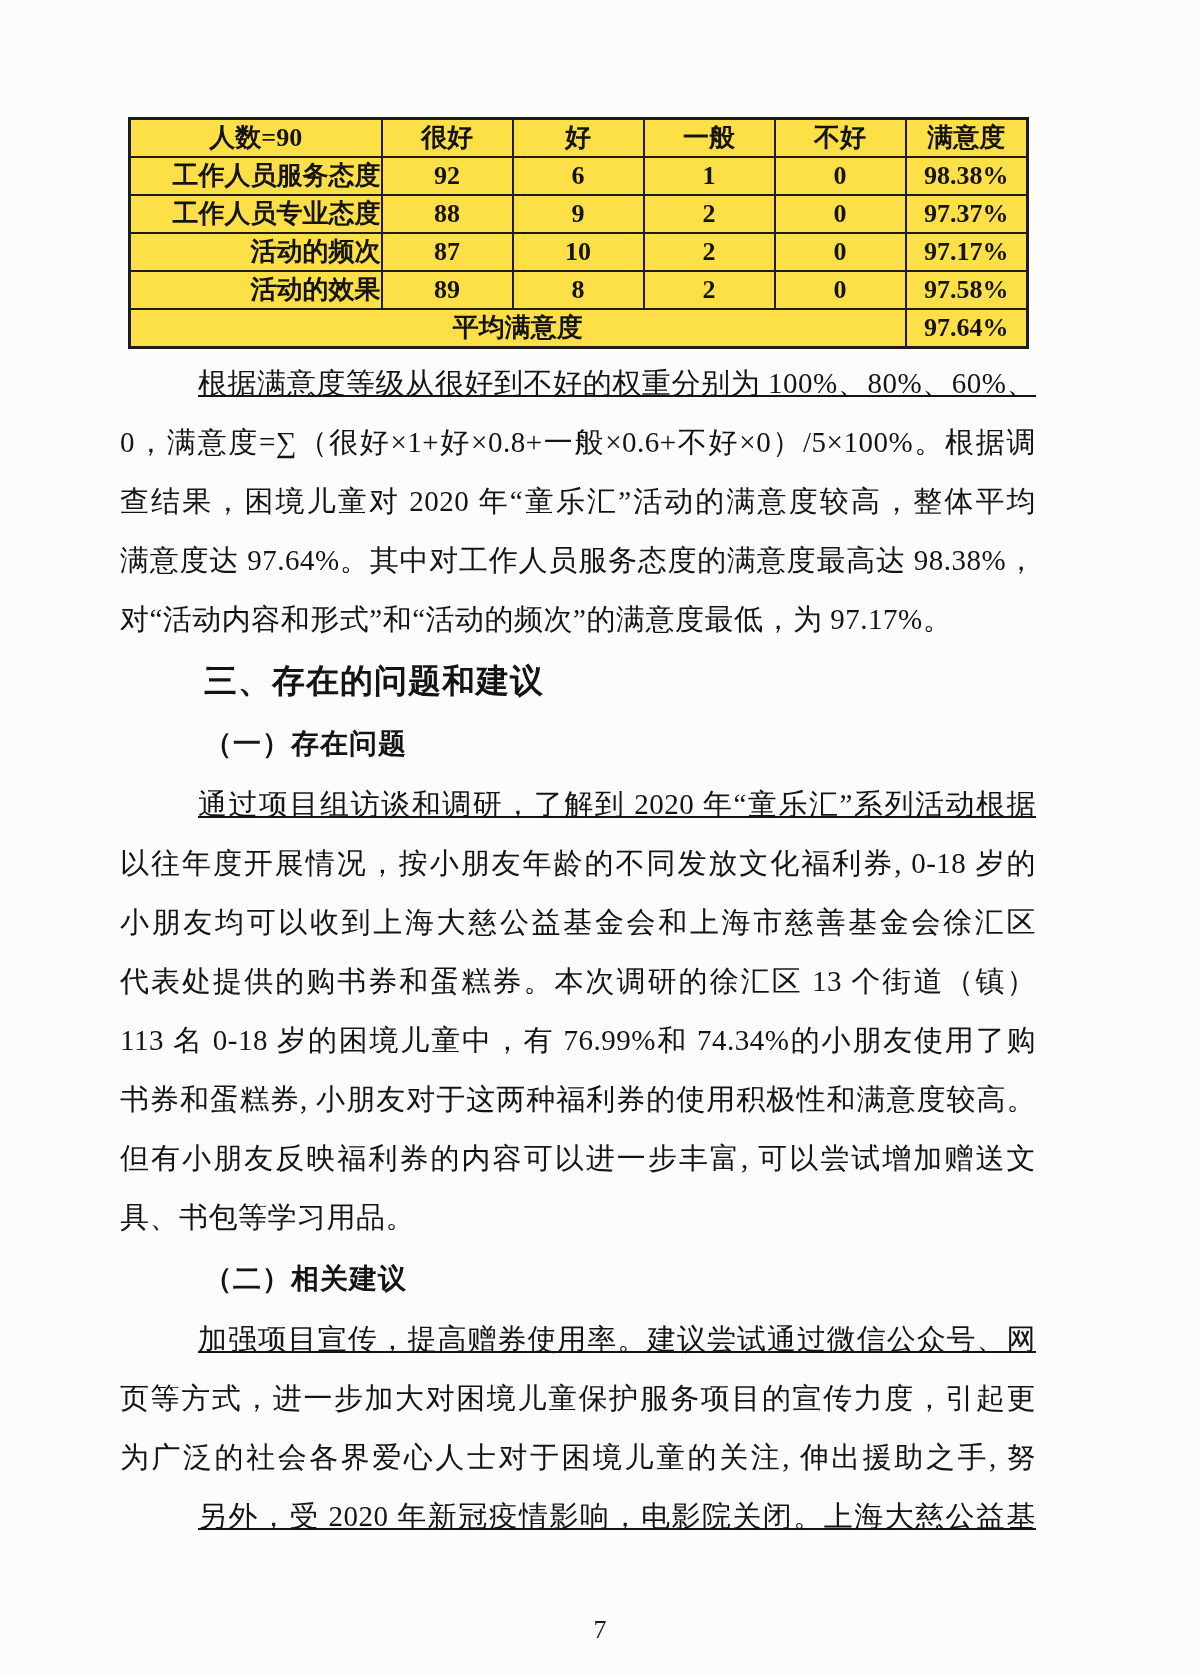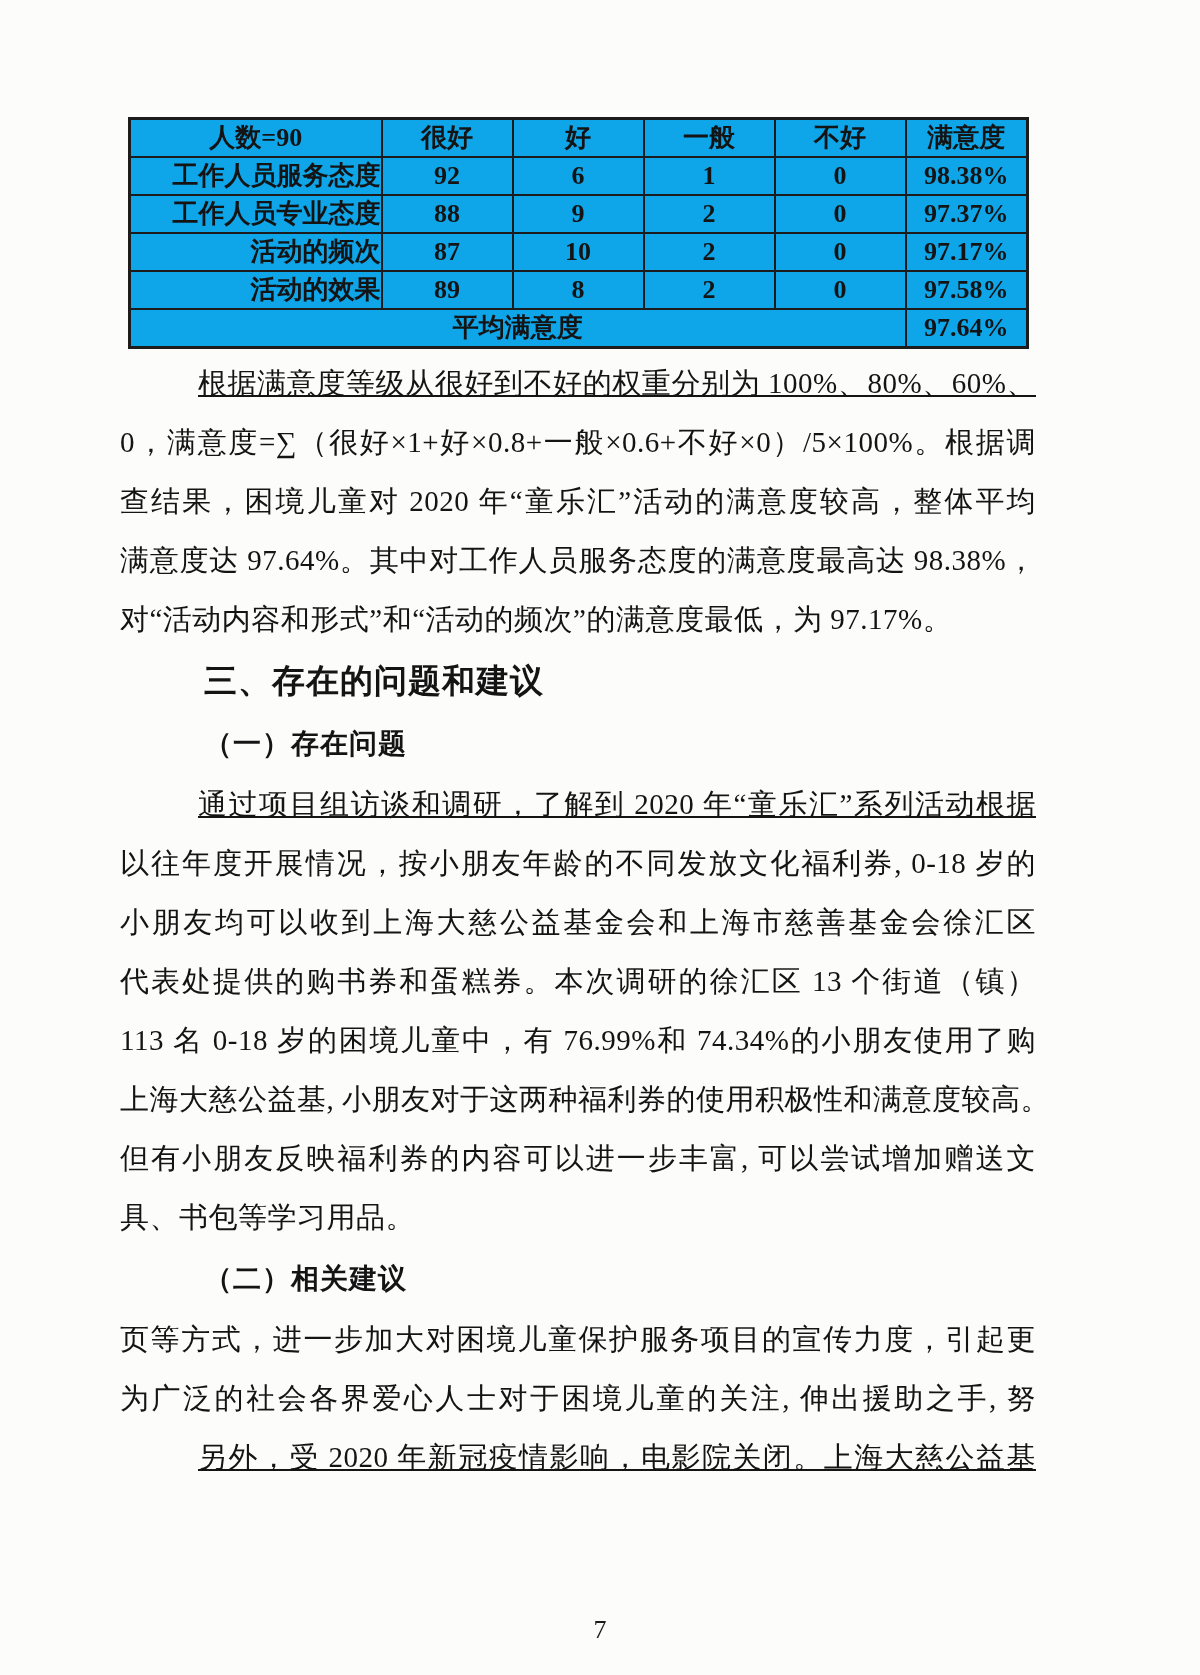--- a/index.html
+++ b/index.html
@@ -17,21 +17,21 @@
     overflow: hidden;
   }
   
   table.sat {
     position: absolute;
     left: 128px;
     top: 117px;
     width: 898px;
     border-collapse: collapse;
     table-layout: fixed;
-    background: #0ea5e9;
+    background: #fde047;
   }
   table.sat th, table.sat td {
     border: 2px solid #1c1c1c;
     height: 36px;
     padding: 0;
     text-align: center;
     vertical-align: middle;
     font-size: 26px;
     line-height: 1;
     font-weight: bold;
@@ -165,24 +165,25 @@
       <div class="line">查结果，困境儿童对 2020 年“童乐汇”活动的满意度较高，整体平均</div>
       <div class="line">满意度达 97.64%。其中对工作人员服务态度的满意度最高达 98.38%，</div>
       <div class="line endline">对“活动内容和形式”和“活动的频次”的满意度最低，为 97.17%。</div>
       <div class="h1">三、存在的问题和建议</div>
       <div class="h2">（一）存在问题</div>
       <div class="line indent">通过项目组访谈和调研，了解到 2020 年“童乐汇”系列活动根据</div>
       <div class="line">以往年度开展情况，按小朋友年龄的不同发放文化福利券, 0-18 岁的</div>
       <div class="line">小朋友均可以收到上海大慈公益基金会和上海市慈善基金会徐汇区</div>
       <div class="line">代表处提供的购书券和蛋糕券。本次调研的徐汇区 13 个街道（镇）</div>
       <div class="line">113 名 0-18 岁的困境儿童中，有 76.99%和 74.34%的小朋友使用了购</div>
-      <div class="line">上海大慈公益基, 小朋友对于这两种福利券的使用积极性和满意度较高。</div>
+      <div class="line">书券和蛋糕券, 小朋友对于这两种福利券的使用积极性和满意度较高。</div>
       <div class="line">但有小朋友反映福利券的内容可以进一步丰富, 可以尝试增加赠送文</div>
       <div class="line endline">具、书包等学习用品。</div>
       <div class="h2">（二）相关建议</div>
+      <div class="line indent">加强项目宣传，提高赠券使用率。建议尝试通过微信公众号、网</div>
       <div class="line">页等方式，进一步加大对困境儿童保护服务项目的宣传力度，引起更</div>
       <div class="line">为广泛的社会各界爱心人士对于困境儿童的关注, 伸出援助之手, 努</div>
       <div class="line indent">另外，受 2020 年新冠疫情影响，电影院关闭。上海大慈公益基</div>
     </div>
 
   <div class="page-number">7</div>
 
 </div>
 
 </body></html>

